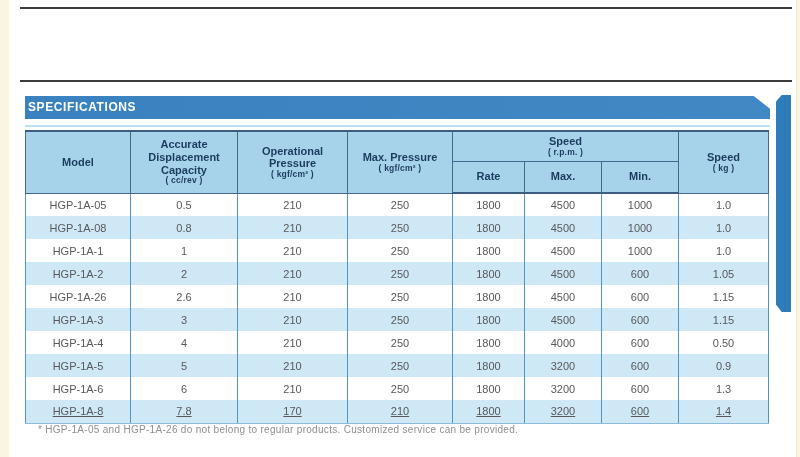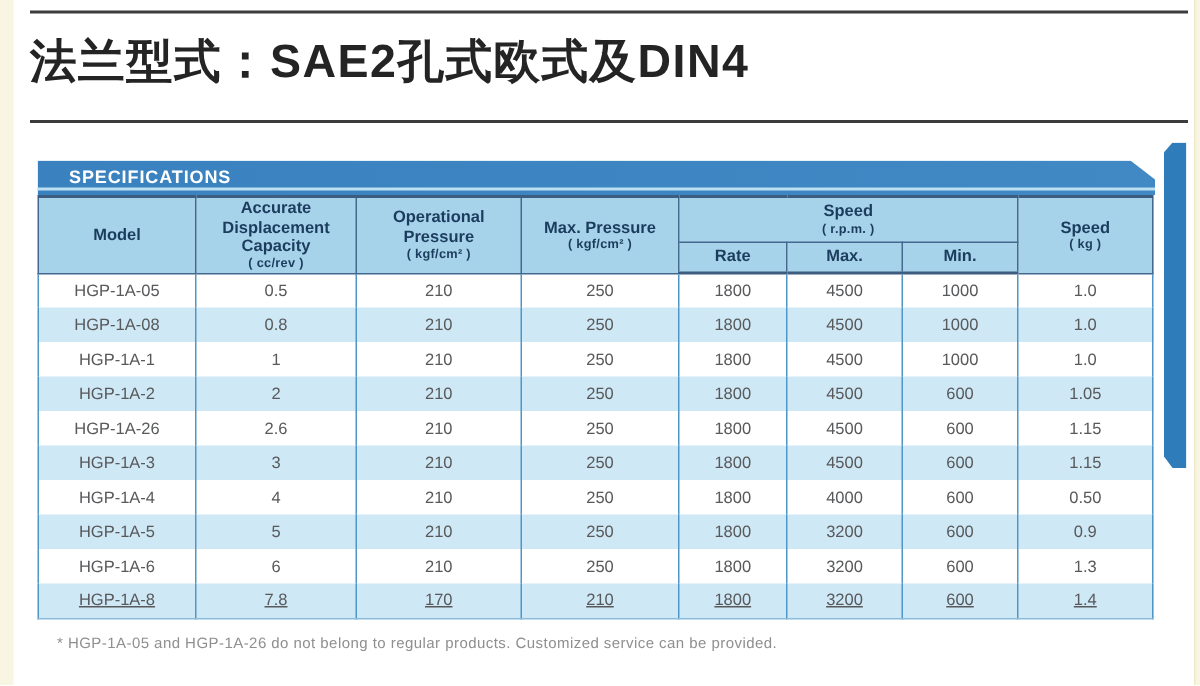--- a/index.html
+++ b/index.html
@@ -46,22 +46,21 @@
   .spec-bar {
     position: absolute; left: 25px; top: 96px;
     width: 745px; height: 23px;
     background: linear-gradient(90deg, #3a82bf 0%, #4089c5 100%);
     clip-path: polygon(0 0, 97.8% 0, 100% 55%, 100% 100%, 0 100%);
     color: #ffffff;
     font-size: 12px;
     font-weight: bold;
     letter-spacing: 0.6px;
     line-height: 23px;
-    padding-left: 21px;
-    margin-top: 11px;
+    padding-left: 3px;
   }
 
   .table-topline {
     position: absolute; left: 25px; top: 125px;
     width: 745px; height: 2px;
     background: #bcdff1;
   }
 
   table.spec-table {
     position: absolute; left: 25px; top: 130px;
@@ -75,21 +74,21 @@
     font-size: 11px;
     font-weight: bold;
     text-align: center;
     vertical-align: middle;
     border: 1px solid #44688e;
     line-height: 1.15;
     padding: 1px 2px;
   }
   .spec-table thead tr:first-child th { border-top: 2px solid #3c5d80; }
   .spec-table thead th.h-top { height: 30px; }
-  .spec-table thead th.h-sub { height: 20px; }
+  .spec-table thead th.h-sub { height: 32px; }
   .spec-table thead .unit {
     display: block;
     font-size: 8.5px;
     font-weight: bold;
     letter-spacing: 0.2px;
   }
   .spec-table thead tr:last-child th { border-bottom: 2px solid #3c5d80; }
 
   .spec-table tbody td {
     height: 23px;
@@ -120,21 +119,20 @@
 </style>
 </head>
 <body>
 
 <div class="page">
 
   <div class="strip-left"></div>
   <div class="strip-right"></div>
 
   <div class="rule rule-top"></div>
-  <h1 class="title">法兰型式：SAE2孔式欧式及DIN4</h1>
   <div class="rule rule-bottom"></div>
 
   <div class="spec-bar">
     <span>SPECIFICATIONS</span>
   </div>
 
   <div class="table-topline"></div>
 
   <table class="spec-table">
     <colgroup>

